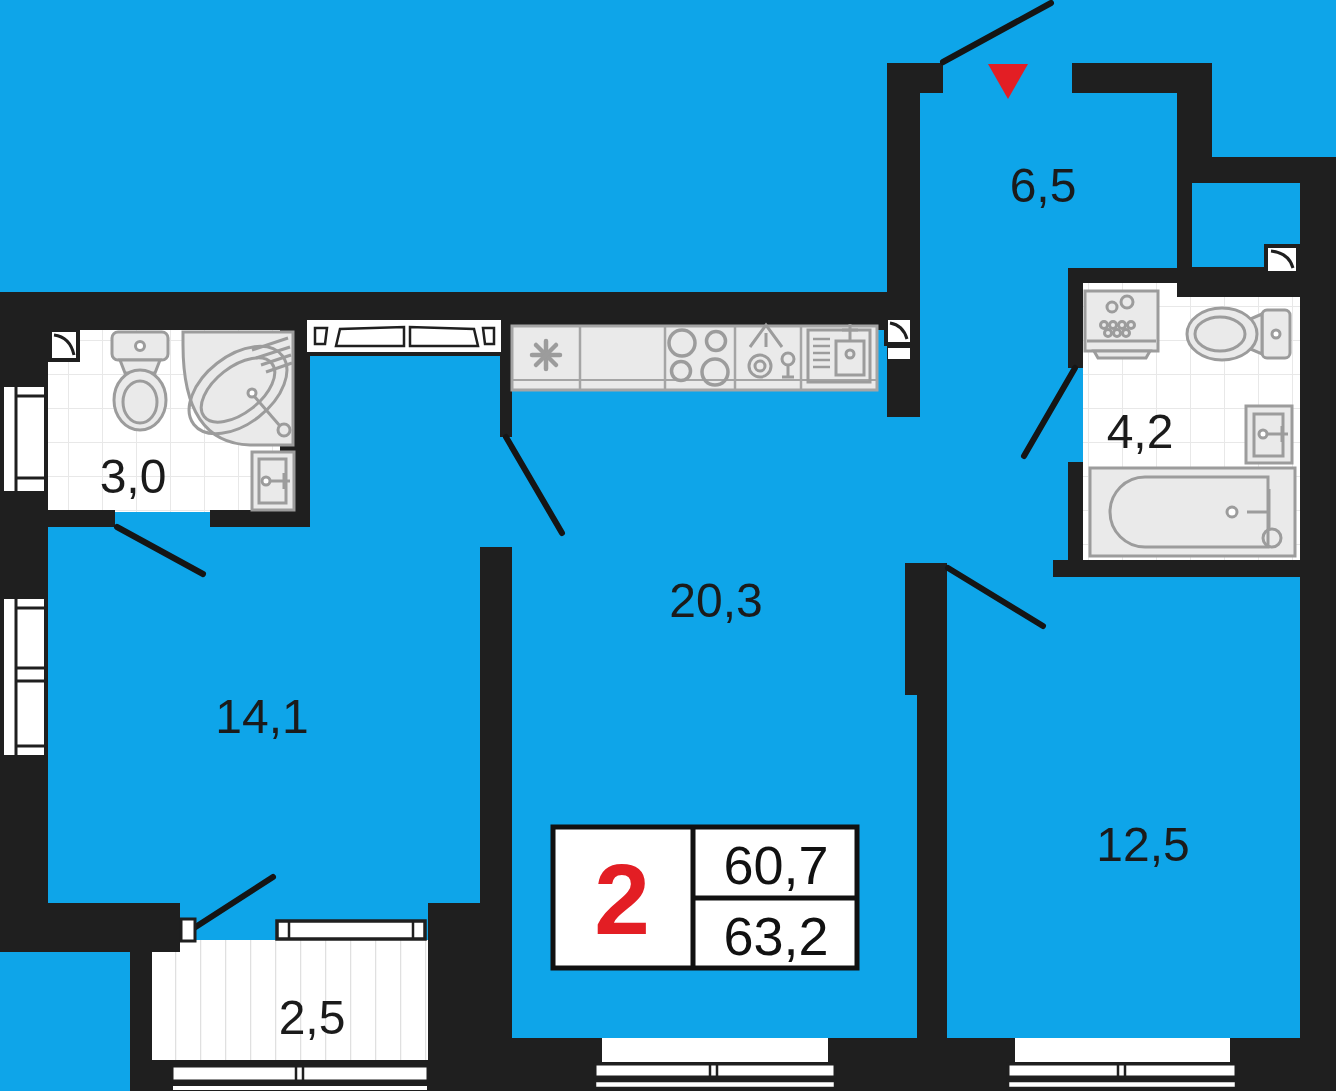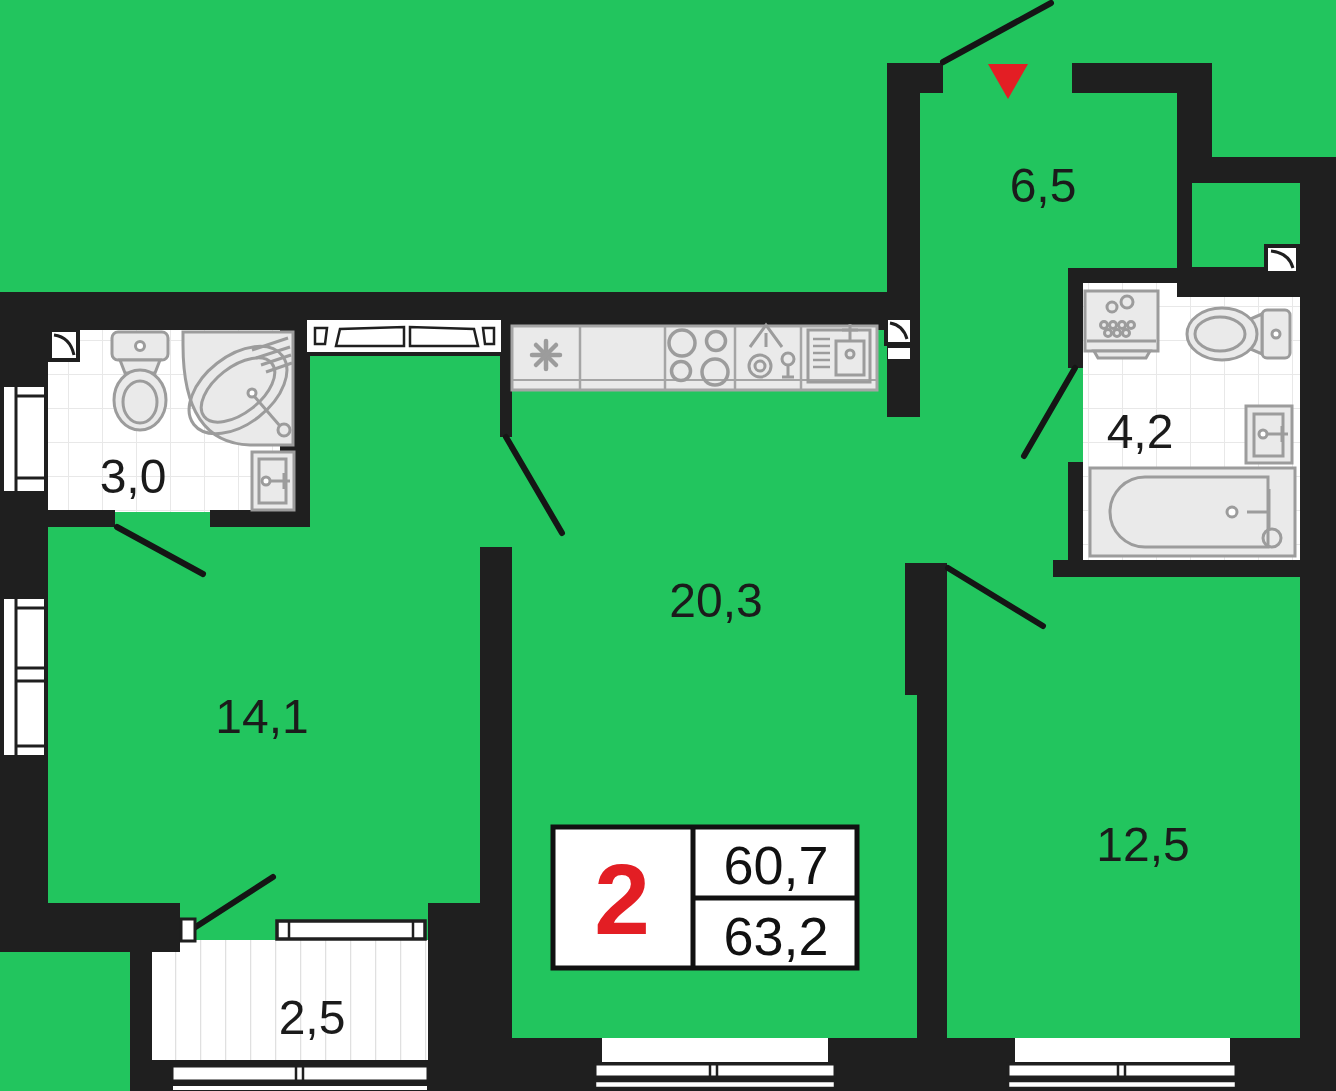--- a/index.html
+++ b/index.html
@@ -1,16 +1,16 @@
 <!DOCTYPE html>
 <html><head>
 <meta charset="utf-8">
 <style>
   html,body{margin:0;padding:0;background:#ffffff;}
-  #stage{position:relative;width:1336px;height:1091px;background:#22c55e;overflow:hidden;
+  #stage{position:relative;width:1336px;height:1091px;background:#0ea5e9;overflow:hidden;
          font-family:"Liberation Sans", sans-serif;}
   svg{display:block}
   .room-label{font-family:"Liberation Sans",sans-serif;font-size:48px;fill:#1b1b1b;}
   .legend-num{font-family:"Liberation Sans",sans-serif;font-size:54px;fill:#111;}
   .legend-count{font-family:"Liberation Sans",sans-serif;font-size:100px;font-weight:bold;fill:#e31e24;}
 </style>
 </head>
 <body>
 
 <div id="stage">

